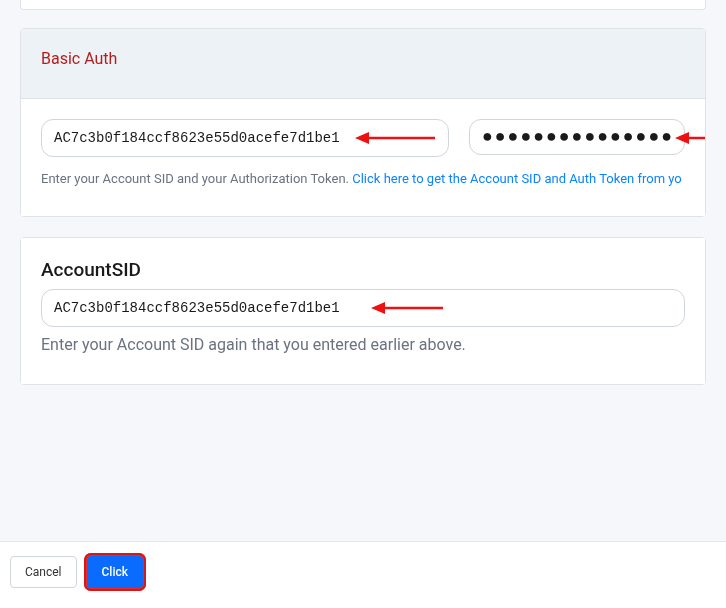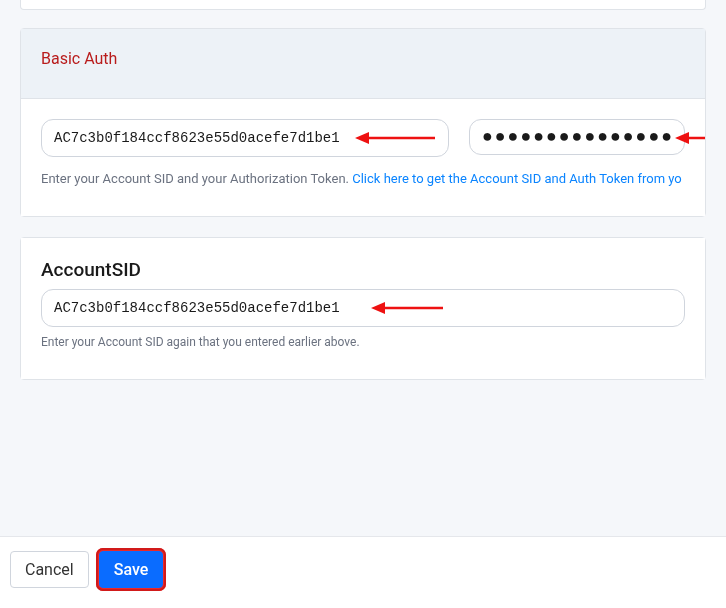--- a/index.html
+++ b/index.html
@@ -72,39 +72,39 @@
       margin-top: 14px;
     }
     .helper a { color: #0a84ff; text-decoration: none; }
     .param-label {
       font-size: 19px;
       font-weight: 500;
       margin-bottom: 8px;
       color: #1a1a1a;
     }
     .param-helper {
-      font-size: 12px;
+      font-size: 16px;
       color: #6b7280;
       margin-top: 8px;
     }
     .footer {
       background: #fff;
       border-top: 1px solid #e5e7eb;
       padding: 14px 10px 20px 10px;
       position: absolute;
       bottom: 0;
       left: 0;
       right: 0;
       display: flex;
       gap: 10px;
       align-items: center;
     }
     .btn {
       padding: 8px 14px;
-      font-size: 16px;
+      font-size: 12px;
       border-radius: 4px;
       cursor: pointer;
       font-family: inherit;
     }
     .btn-cancel {
       background: #fff;
       border: 1px solid #d0d5dd;
       color: #333;
     }
     .btn-save {
@@ -174,14 +174,14 @@
           <polygon points="0,7 14,1 14,13" fill="#e11"></polygon>
         </svg>
       </div>
     </div>
     <div class="param-helper">Enter your Account SID again that you entered earlier above.</div>
   </div>
 </div>
 
 <div class="footer">
   <button class="btn btn-cancel">Cancel</button>
-  <button class="btn btn-save">Save</button>
+  <button class="btn btn-save">Click</button>
 </div>
 
 </body></html>

